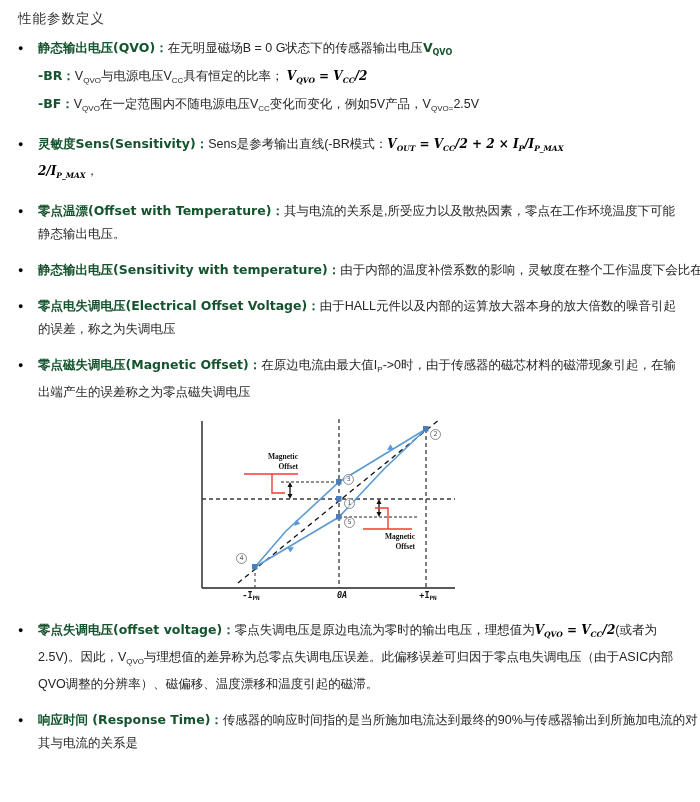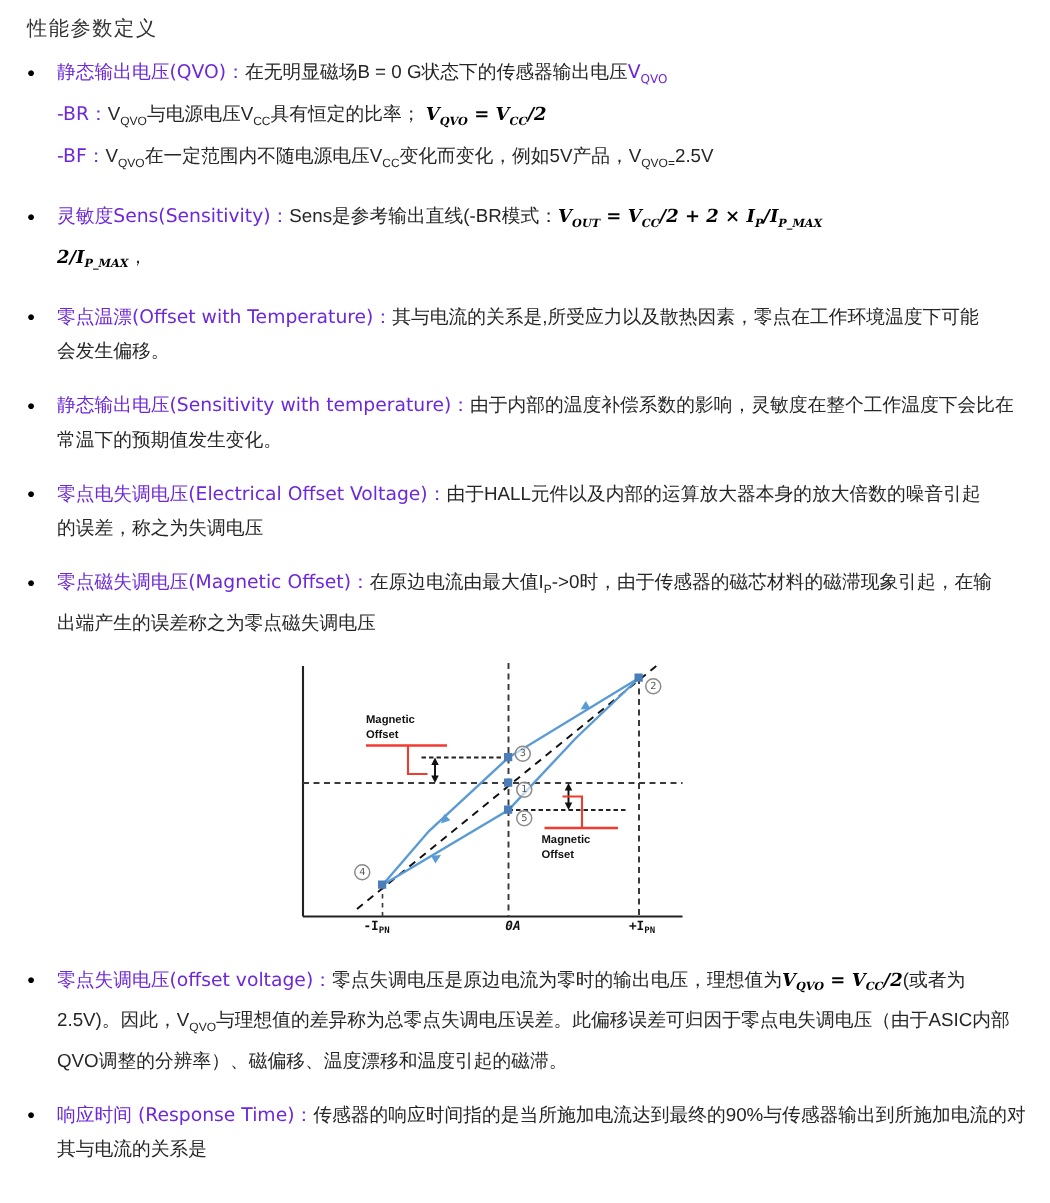--- a/index.html
+++ b/index.html
@@ -9,31 +9,31 @@
     color:#262626;
     -webkit-font-smoothing:antialiased;
   }
   .page{width:588px;height:802px;box-sizing:border-box;padding:8px 16px 0 18px;position:relative;}
   .doc-title{font-size:13.5px;color:#333;margin:2px 0 8px 0;letter-spacing:1px;}
   .bullet{display:flex;align-items:flex-start;margin-bottom:12px;}
   .marker{width:20px;flex:0 0 20px;font-size:9px;line-height:23px;color:#000;padding-top:1px;}
   .content{flex:1;min-width:0;}
   .line{font-size:12.5px;line-height:23px;white-space:nowrap;}
   .seg{}
-  .b{font-weight:normal;color:#6d28d9;font-family:"DejaVu Sans","Liberation Sans",sans-serif;}
+  .b{font-weight:bold;color:#14532d;font-family:"DejaVu Sans","Liberation Sans",sans-serif;}
   .f{font-family:"DejaVu Serif","Liberation Serif",serif;font-weight:bold;font-style:italic;color:#000;font-size:12px;}
   .sub{font-size:8px;vertical-align:-3px;letter-spacing:0;}
   .f.sub{font-size:7.5px;}
 
   
   .figure-wrap{position:relative;width:280px;height:196px;margin:2px 0 6px 172px;}
   .figure-wrap svg{position:absolute;left:0;top:0;}
   .fig-label{
-    position:absolute;text-align:left;
-    font-family:Liberation Sans, sans-serif;
+    position:absolute;text-align:right;
+    font-family:Liberation Serif, serif;
     font-weight:bold;font-size:7.5px;line-height:10px;color:#111;
   }
   .xlab{
     position:absolute;top:174px;transform:translateX(-50%);
     font-family:"DejaVu Sans Mono","Liberation Mono",monospace;
     font-weight:bold;font-size:8.5px;color:#111;white-space:nowrap;
   }
   .xsub{font-size:6px;vertical-align:-2px;}
   .pt-badge{
     position:absolute;width:9px;height:9px;border:0.8px solid #8a8a8a;border-radius:50%;
@@ -61,28 +61,27 @@
         <span class="marker">●</span>
         <div class="content">
           <div class="line"><span class="seg b">灵敏度Sens(Sensitivity)：</span><span class="seg">Sens是参考输出直线(-BR模式：</span><span class="seg f">V</span><span class="seg f sub">OUT</span><span class="seg f"> = V</span><span class="seg f sub">CC</span><span class="seg f">/2 + 2 × I</span><span class="seg f sub">P</span><span class="seg f">/I</span><span class="seg f sub">P_MAX</span></div>
           <div class="line"><span class="seg f">2/I</span><span class="seg f sub">P_MAX</span><span class="seg">，</span></div>
         </div>
       </div>
       <div class="bullet">
         <span class="marker">●</span>
         <div class="content">
           <div class="line"><span class="seg b">零点温漂(Offset with Temperature)：</span><span class="seg">其与电流的关系是,所受应力以及散热因素，零点在工作环境温度下可能</span></div>
-          <div class="line"><span class="seg">会发生偏移。</span></div>
+          <div class="line"><span class="seg">静态输出电压。</span></div>
         </div>
       </div>
       <div class="bullet">
         <span class="marker">●</span>
         <div class="content">
           <div class="line"><span class="seg b">静态输出电压(Sensitivity with temperature)：</span><span class="seg">由于内部的温度补偿系数的影响，灵敏度在整个工作温度下会比在</span></div>
-          <div class="line"><span class="seg">常温下的预期值发生变化。</span></div>
         </div>
       </div>
       <div class="bullet">
         <span class="marker">●</span>
         <div class="content">
           <div class="line"><span class="seg b">零点电失调电压(Electrical Offset Voltage)：</span><span class="seg">由于HALL元件以及内部的运算放大器本身的放大倍数的噪音引起</span></div>
           <div class="line"><span class="seg">的误差，称之为失调电压</span></div>
         </div>
       </div>
       <div class="bullet">

